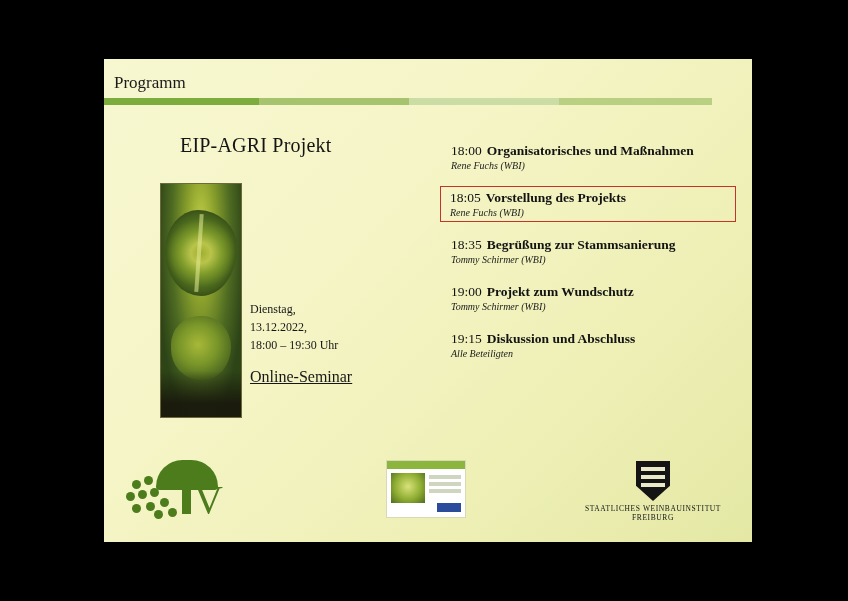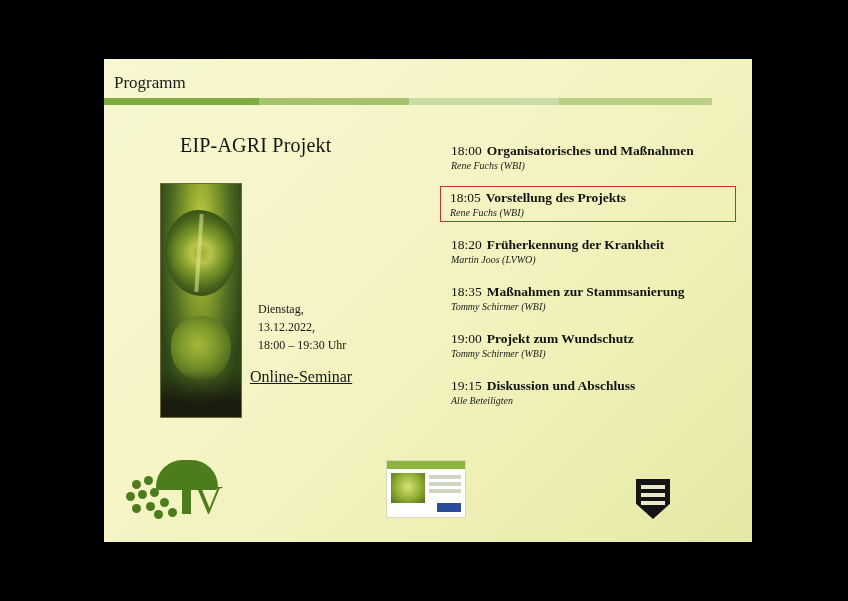--- a/index.html
+++ b/index.html
@@ -117,21 +117,21 @@
     position: absolute;
     left: 146px;
     top: 126px;
     width: 175px;
     font-size: 17px;
     line-height: 1.45;
     color: #171717;
   }
   .event-meta {
     position: absolute;
-    left: 154px;
+    left: 146px;
     top: 241px;
     font-size: 12px;
     line-height: 1.5;
     color: #171717;
   }
   .event-mode {
     position: absolute;
     left: 146px;
     top: 309px;
     font-size: 16px;
@@ -304,30 +304,24 @@
         <div class="agenda-line2">Rene Fuchs (WBI)</div>
       </div>
 
       <div class="agenda-item highlight">
         <div class="agenda-line1">
           <span class="time">18:05</span><span class="topic">Vorstellung des Projekts</span>
         </div>
         <div class="agenda-line2">Rene Fuchs (WBI)</div>
       </div>
 
+
       <div class="agenda-item">
         <div class="agenda-line1">
-          <span class="time">18:20</span><span class="topic">Früherkennung der Krankheit</span>
-        </div>
-        <div class="agenda-line2">Martin Joos (LVWO)</div>
-      </div>
-
-      <div class="agenda-item">
-        <div class="agenda-line1">
-          <span class="time">18:35</span><span class="topic">Maßnahmen zur Stammsanierung</span>
+          <span class="time">18:35</span><span class="topic">Begrüßung zur Stammsanierung</span>
         </div>
         <div class="agenda-line2">Tommy Schirmer (WBI)</div>
       </div>
 
       <div class="agenda-item">
         <div class="agenda-line1">
           <span class="time">19:00</span><span class="topic">Projekt zum Wundschutz</span>
         </div>
         <div class="agenda-line2">Tommy Schirmer (WBI)</div>
       </div>
@@ -359,16 +353,17 @@
 
     <div class="logo-flyer">
       <div class="band"></div>
       <div class="photo2"></div>
       <div class="txt"></div>
       <div class="blue"></div>
     </div>
 
     <div class="logo-bw">
       <div class="crest"></div>
+      <div class="bw-sub">STAATLICHES WEINBAUINSTITUT FREIBURG</div>
     </div>
 
   </div>
 </div>
 
 </body></html>

